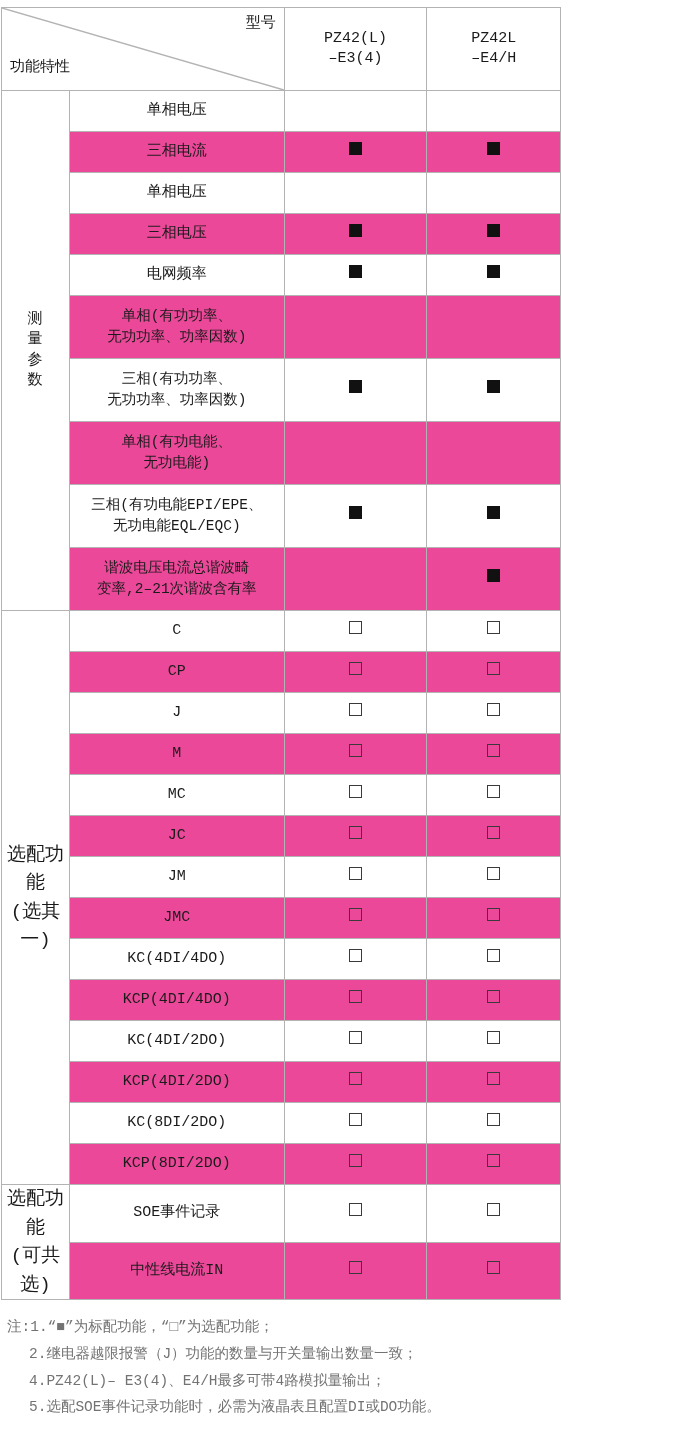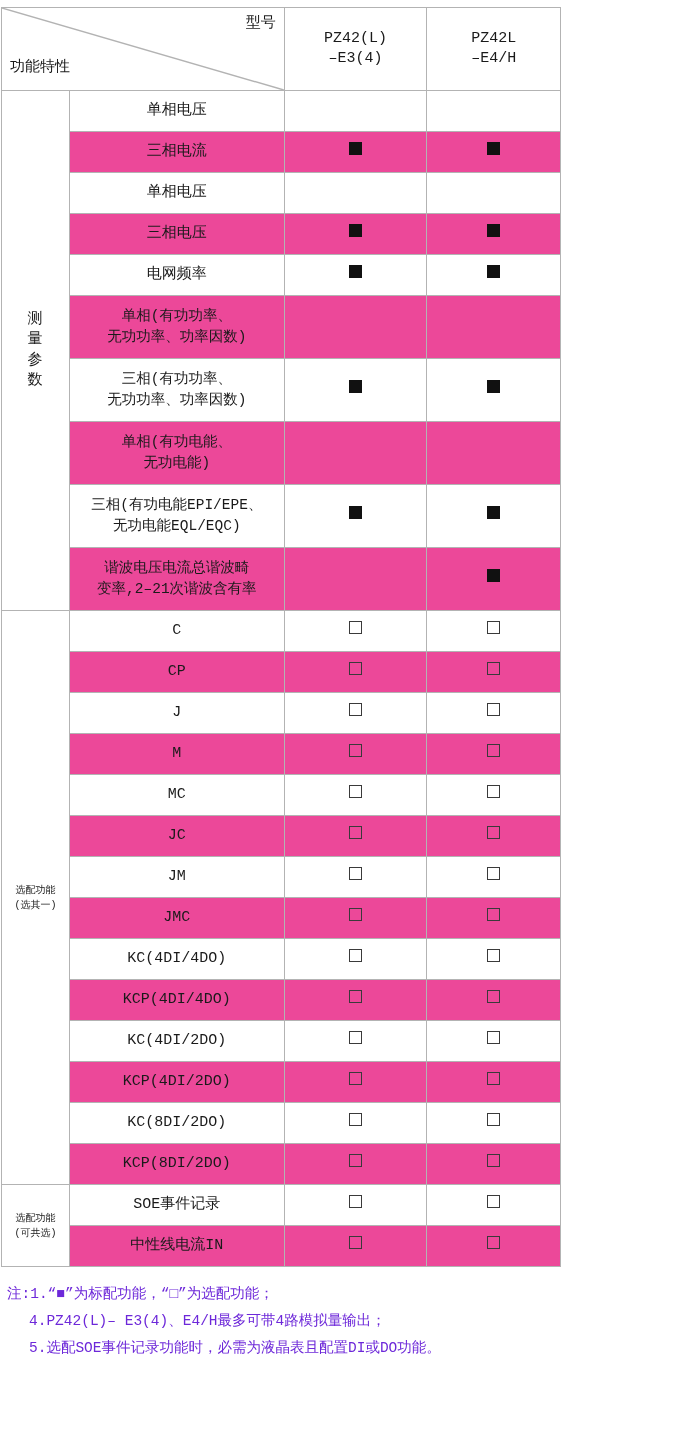--- a/index.html
+++ b/index.html
@@ -78,21 +78,21 @@
 
   .shaded { background: #ec4899; }
   .plain { background: #ffffff; }
 
   .group-cell {
     font-size: 15px;
     line-height: 1.9;
     letter-spacing: 1px;
   }
   .group-cell.small {
-    font-size: 10px;
+    font-size: 19px;
     line-height: 1.5;
     letter-spacing: 0;
   }
   .item {
     font-size: 15px;
   }
   .item.two-line {
     font-size: 14.5px;
     line-height: 1.45;
   }
@@ -108,21 +108,21 @@
     height: 13px;
     border: 1.5px solid #3a3a3a;
     background: transparent;
     box-sizing: border-box;
   }
   .notes {
     width: 640px;
     margin: 14px 0 0 6px;
     font-size: 14.5px;
     line-height: 1.85;
-    color: #6d28d9;
+    color: #737373;
   }
   .notes div { white-space: nowrap; }
   .notes .n1 { text-indent: 0; }
   .notes .nx { padding-left: 22px; }
 </style>
 </head>
 <body>
 
 <div class="page">
 
@@ -312,17 +312,18 @@
       <tr class="row-h1">
         <td class="shaded item">中性线电流IN</td>
         <td class="shaded"><span class="mark-empty"></span></td>
         <td class="shaded"><span class="mark-empty"></span></td>
       </tr>
     </tbody>
   </table>
 
   <div class="notes">
     <div class="n1">注:1.“■”为标配功能，“□”为选配功能；</div>
+    <div class="nx">2.继电器越限报警（J）功能的数量与开关量输出数量一致；</div>
     <div class="nx">4.PZ42(L)– E3(4)、E4/H最多可带4路模拟量输出；</div>
     <div class="nx">5.选配SOE事件记录功能时，必需为液晶表且配置DI或DO功能。</div>
   </div>
 
 </div>
 
 </body></html>

